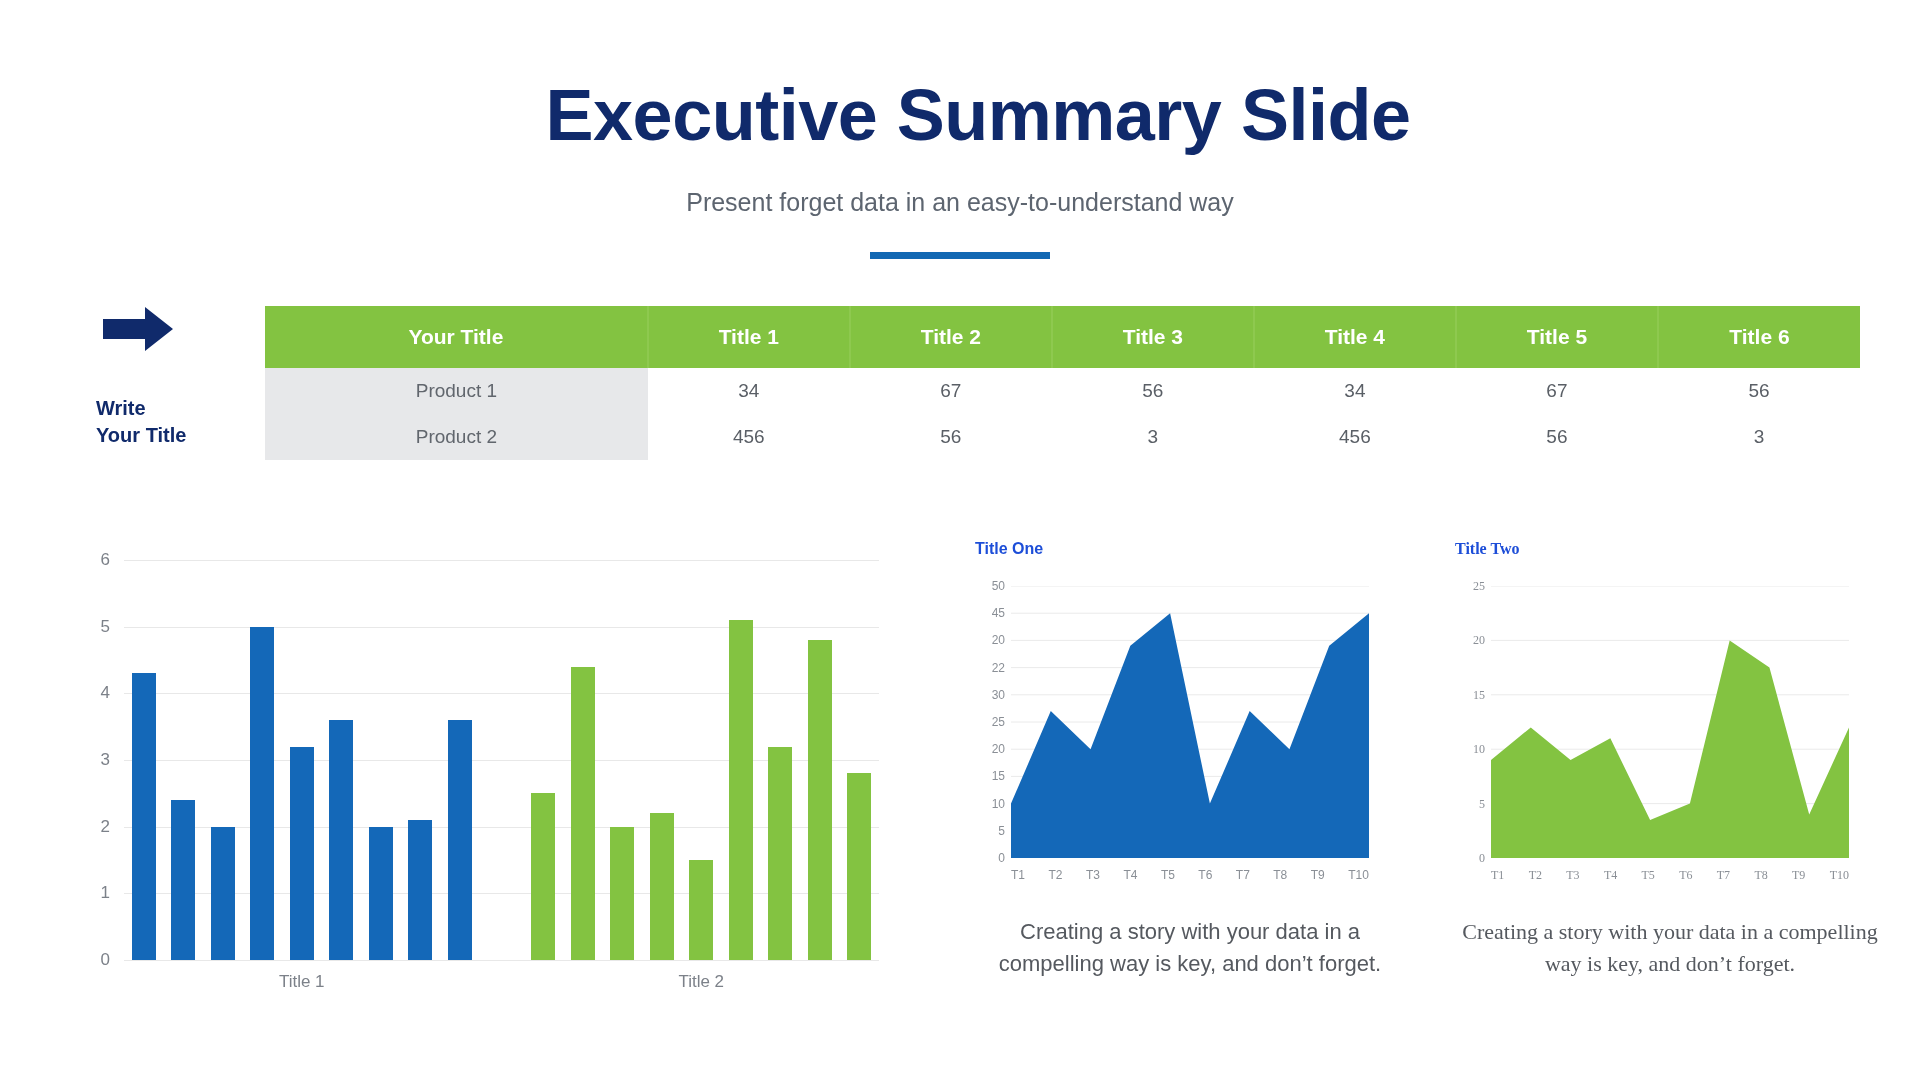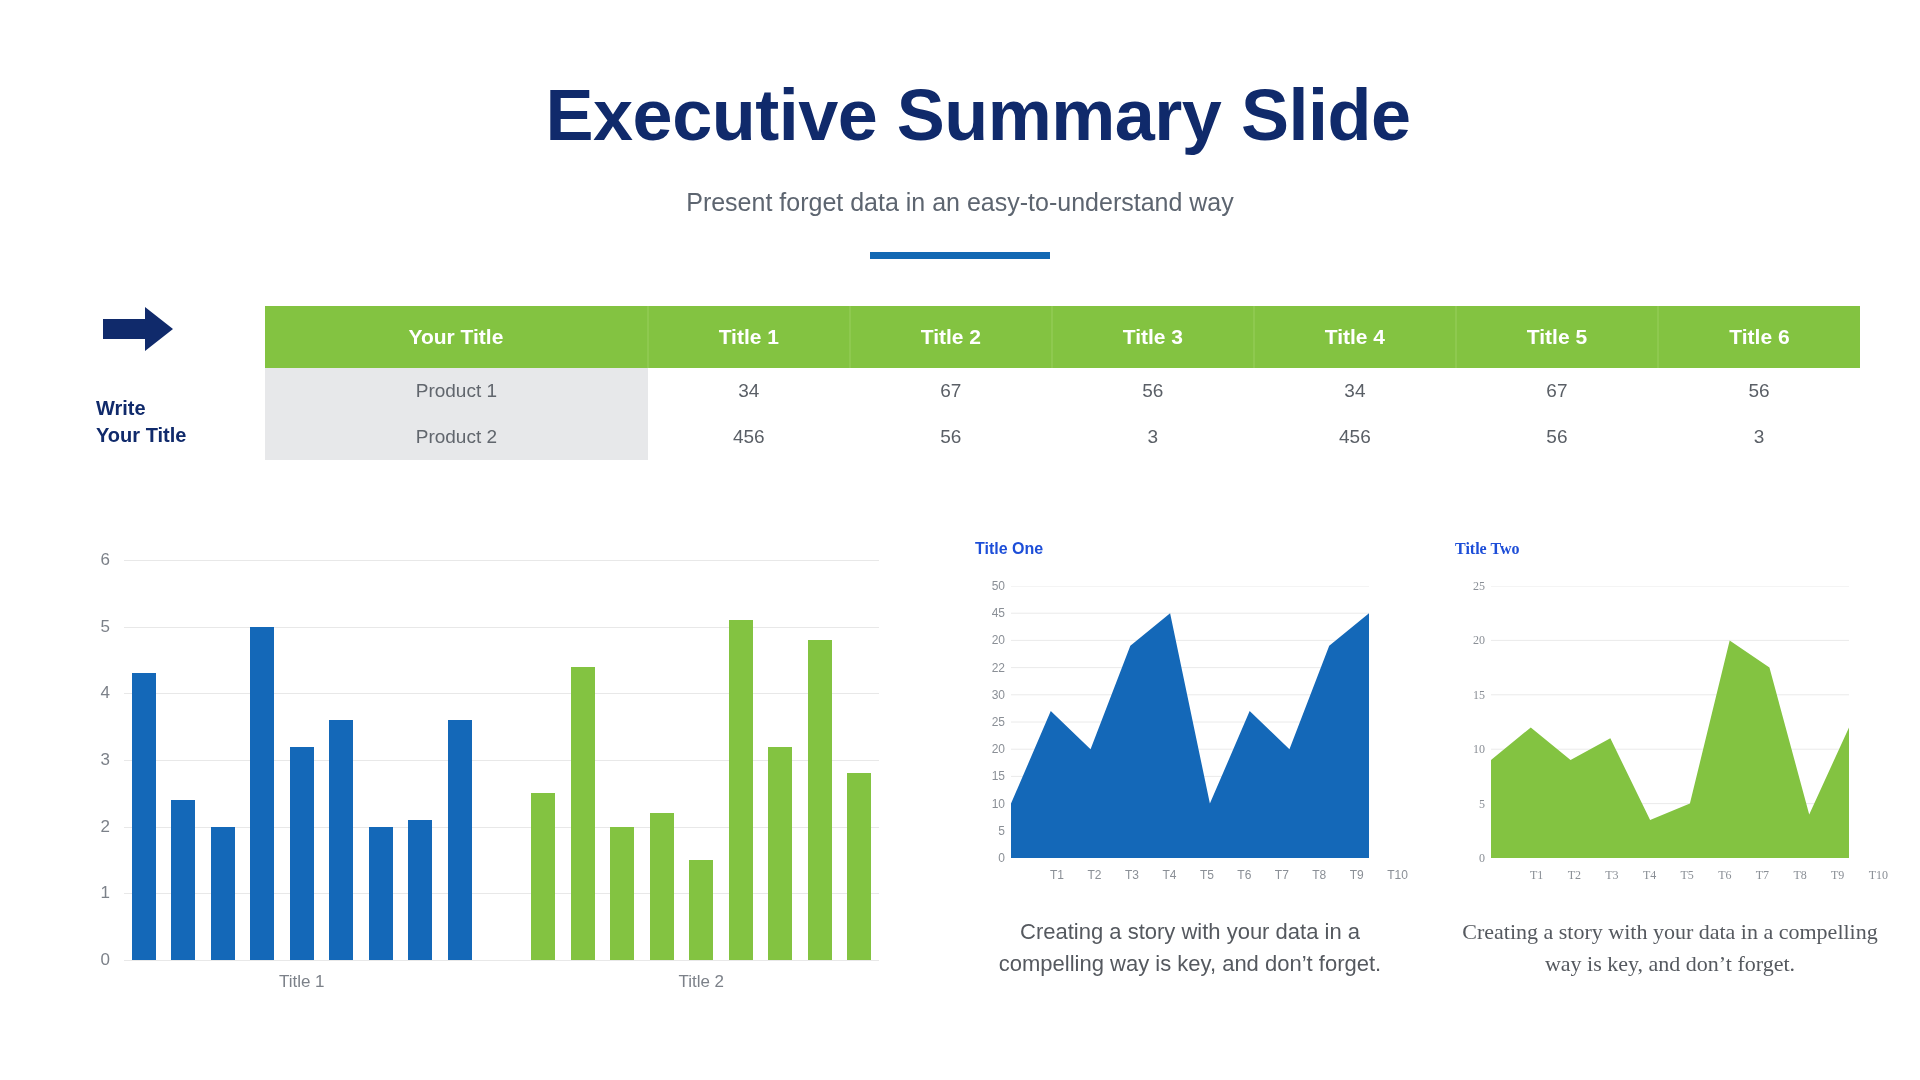--- a/index.html
+++ b/index.html
@@ -107,21 +107,21 @@
     margin-bottom: 28px;
   }
   .area-plot { position: relative; width: 430px; height: 290px; }
   .area-ylab {
     position: absolute; left: 0; transform: translateY(-50%);
     font-size: 12px; color: #8a8f96; width: 30px; text-align: right;
   }
   .area-svg { position: absolute; left: 36px; top: 0; }
   .area-xaxis {
     position: absolute; left: 36px; top: 282px; width: 358px;
-    display: flex; justify-content: space-between; margin-left: 39px;
+    display: flex; justify-content: space-between;
   }
   .area-xaxis span { font-size: 12px; color: #8a8f96; }
   .area-caption {
     margin-top: 40px; width: 430px; text-align: center;
     font-size: 22px; color: #55595f; line-height: 1.45;
   }
 </style>
 </head>
 <body>
 

